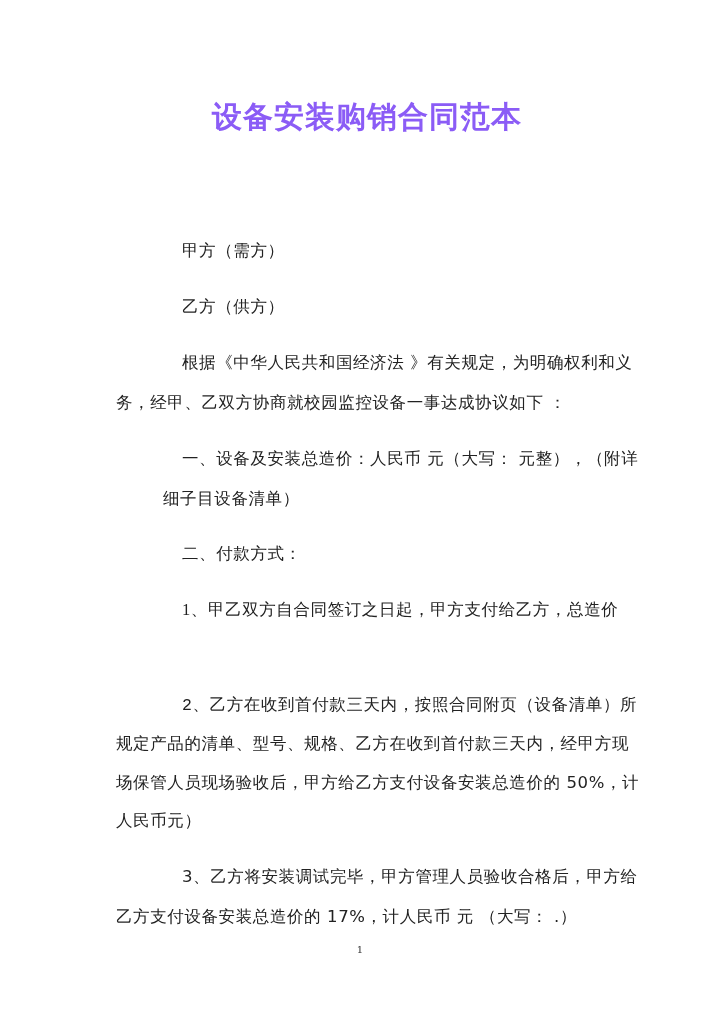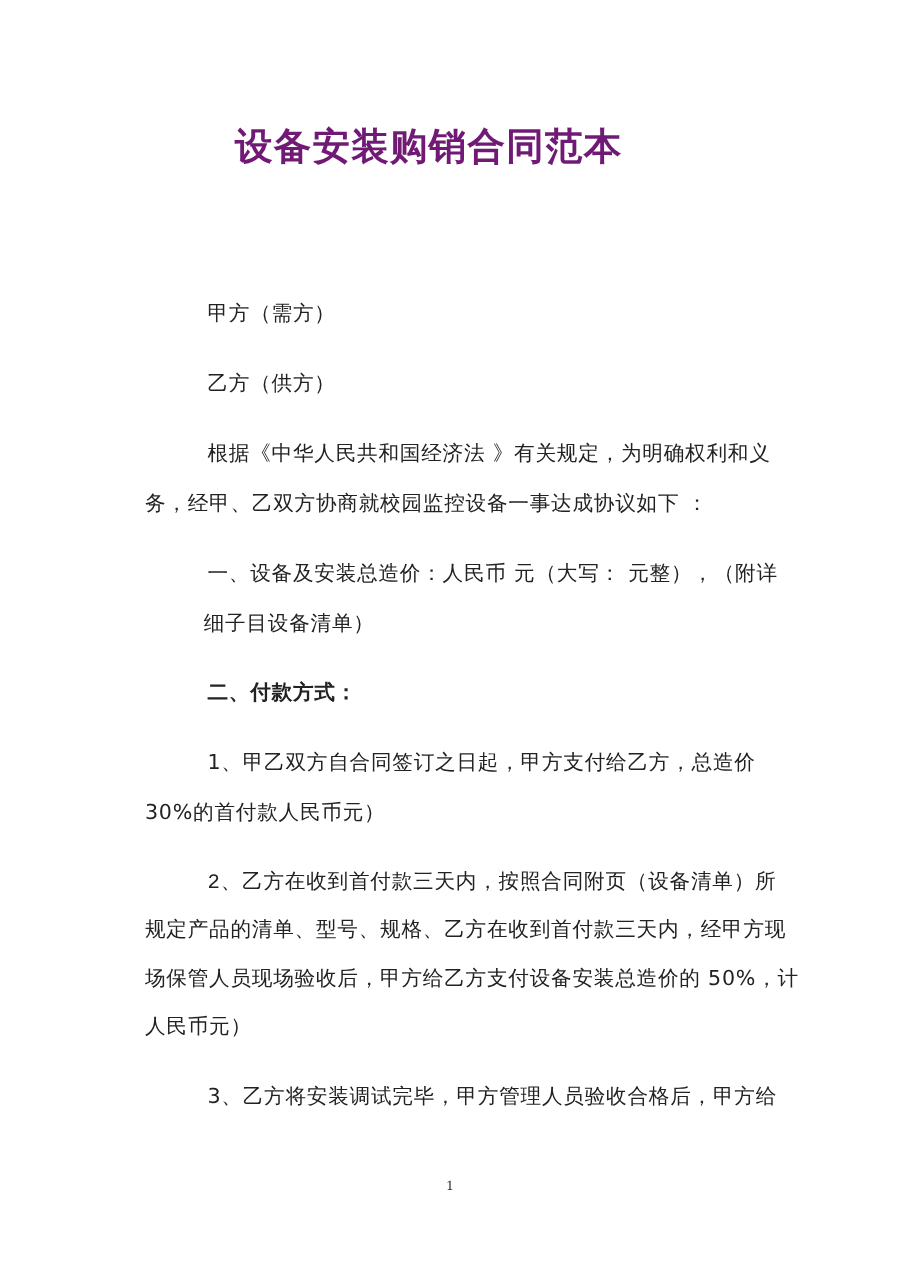--- a/index.html
+++ b/index.html
@@ -25,32 +25,33 @@
     }
     .title {
       position: absolute;
       left: 0;
       width: 686px;
       top: 97px;
       text-align: center;
       font-size: 30px;
       font-weight: bold;
       letter-spacing: 1px;
-      color: #701a75;
+      color: #8b5cf6;
+      padding-left: 24px;
     }
     .line {
       position: absolute;
       left: 116px;
       font-size: 16.5px;
       white-space: nowrap;
       color: #222222;
       letter-spacing: 0.6px;
     }
     .indent {
-      left: 166px;
+      left: 182px;
     }
     .page-number {
       position: absolute;
       top: 944px;
       left: 0;
       width: 720px;
       text-align: center;
       font-family: "DejaVu Serif", "Liberation Serif", serif;
       font-size: 10px;
       color: #333333;
@@ -66,27 +67,27 @@
   <div class="line indent" style="top:240px;">甲方（需方）</div>
 
   <div class="line indent" style="top:296px;">乙方（供方）</div>
 
   <div class="line" style="top:392px;">务，经甲、乙双方协商就校园监控设备一事达成协议如下 ：</div>
   <div class="line indent" style="top:352px;">根据《中华人民共和国经济法 》有关规定，为明确权利和义</div>
 
   <div class="line indent" style="top:448px;">一、设备及安装总造价：人民币  元（大写：  元整），（附详</div>
   <div class="line" style="top:488px;margin-left:47px;">细子目设备清单）</div>
 
-  <div class="line indent" style="top:543px;font-weight:bold;">二、付款方式：</div>
+  <div class="line indent" style="top:543px;">二、付款方式：</div>
 
-  <div class="line indent" style="top:599px;">1、甲乙双方自合同签订之日起，甲方支付给乙方，总造价</div>
-  <div class="line" style="top:639px;">30%的首付款人民币元）</div>
+  <div class="line indent" style="top:599px;font-family:Liberation Serif, serif;">1、甲乙双方自合同签订之日起，甲方支付给乙方，总造价</div>
 
   <div class="line indent" style="top:694px;font-family:Liberation Mono, monospace;">2、乙方在收到首付款三天内，按照合同附页（设备清单）所</div>
   <div class="line" style="top:733px;">规定产品的清单、型号、规格、乙方在收到首付款三天内，经甲方现</div>
   <div class="line" style="top:772px;text-align:right;">场保管人员现场验收后，甲方给乙方支付设备安装总造价的 50%，计</div>
   <div class="line" style="top:810px;">人民币元）</div>
 
   <div class="line indent" style="top:866px;text-align:center;">3、乙方将安装调试完毕，甲方管理人员验收合格后，甲方给</div>
+  <div class="line" style="top:906px;">乙方支付设备安装总造价的 17%，计人民币  元  （大写：  .）</div>
 
   <div class="page-number">1</div>
 
 </div>
 
 </body></html>

